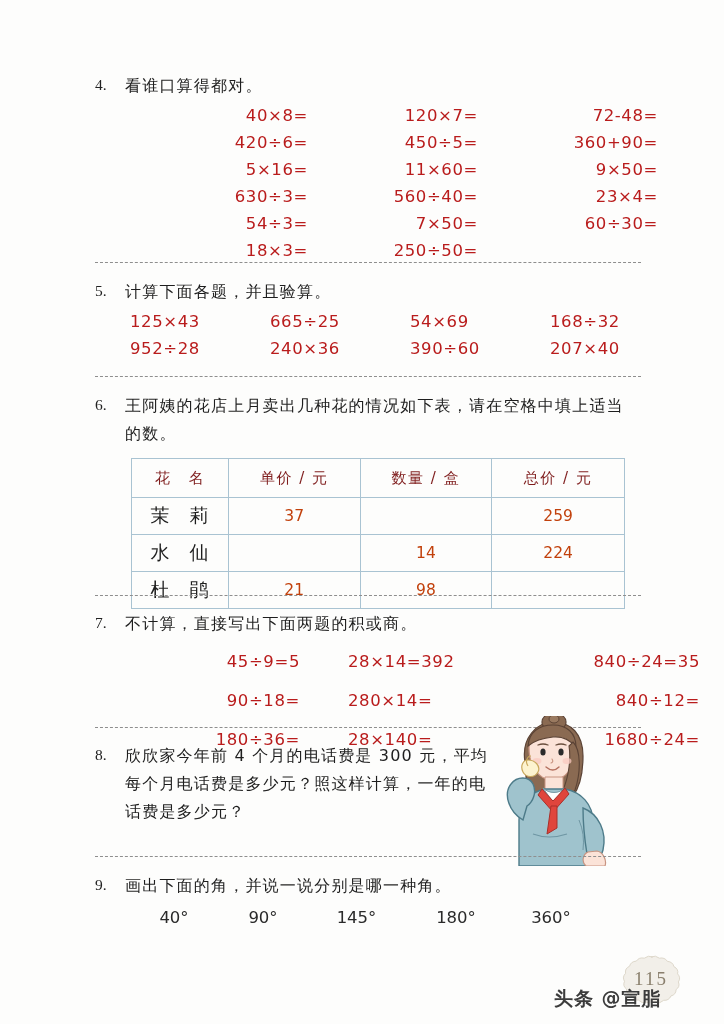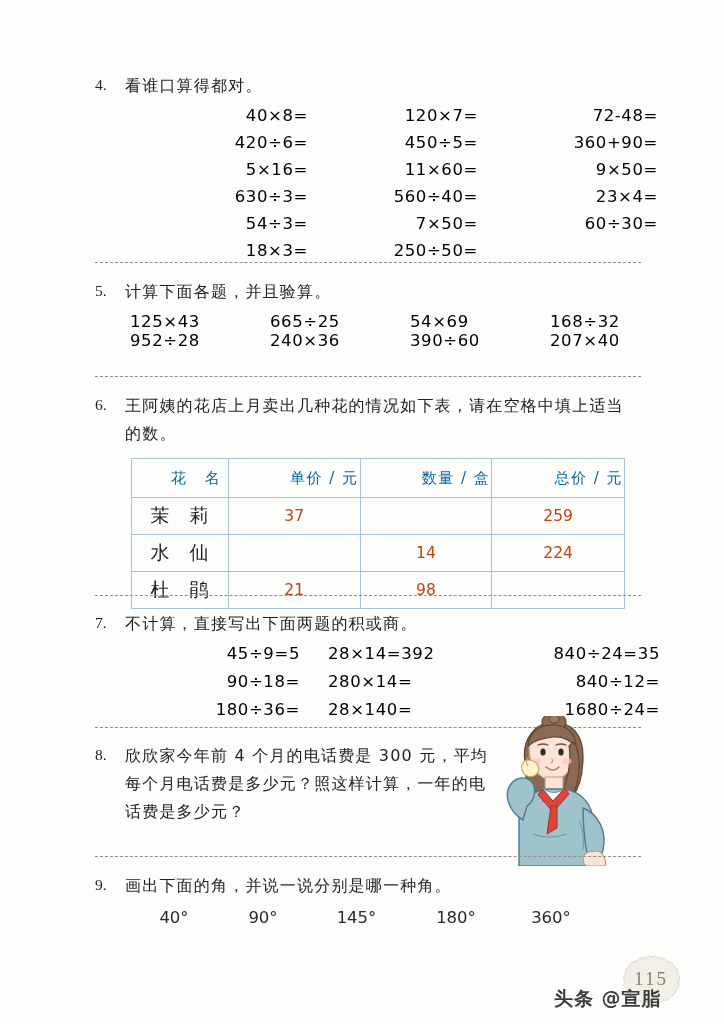--- a/index.html
+++ b/index.html
@@ -48,48 +48,50 @@
     line-height: 28px;
     color: #1e1e1e;
     letter-spacing: 1.2px;
   }
 
   
   .expr-grid {
     display: grid;
     font-family: "DejaVu Sans", "Liberation Sans", sans-serif;
     font-size: 16.5px;
-    color: #000000;
+    color: #b91c1c;
     letter-spacing: 0.6px;
   }
   .expr-grid .cell { white-space: nowrap; }
 
   
   #q4-grid {
     grid-template-columns: 178px 170px 180px;
     row-gap: 8px;
     margin-top: 6px;
     margin-left: 35px;
   }
   #q4-grid .cell { text-align: right; }
 
   
   #q5-grid {
     grid-template-columns: 140px 140px 140px 130px;
+    row-gap: 8px;
     margin-top: 6px;
     margin-left: 35px;
   }
   #q5-grid .cell { text-align: left; }
 
   
   #q7-grid {
     grid-template-columns: 172px 185px 175px;
     row-gap: 9px;
-    margin-top: 6px;
+    margin-top: 14px;
     margin-left: 33px;
+    gap: 20px;
   }
   #q7-grid .cell { text-align: right; }
   #q7-grid .cell.c2 { text-align: left; padding-left: 28px; }
 
   
   #q9-grid {
     display: grid;
     grid-template-columns: 90px 88px 99px 100px 90px;
     margin-top: 8px;
     margin-left: 34px;
@@ -130,24 +132,23 @@
     font-size: 19px;
     letter-spacing: 7px;
     padding-left: 7px;
     color: #1e1e1e;
   }
   .flower-table th {
     border: 1.2px solid #a9c3d2;
     height: 36px;
     font-weight: normal;
     font-size: 15px;
-    color: #0369a1;
+    color: #7f1d1d;
     letter-spacing: 1.5px;
     font-family: "DejaVu Sans", "Liberation Sans", sans-serif;
-    text-align: right;
   }
   .flower-table th.name-head { letter-spacing: 7px; padding-left: 7px; }
   .col1 { width: 97px; }
   .col2 { width: 132px; }
   .col3 { width: 132px; }
   .col4 { width: 133px; }
 
   
   .illustration {
     position: absolute;

